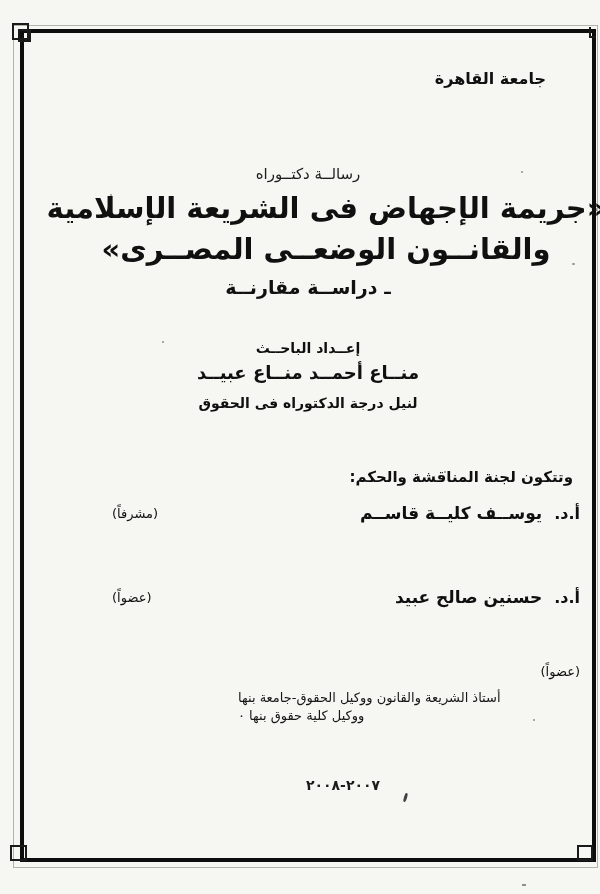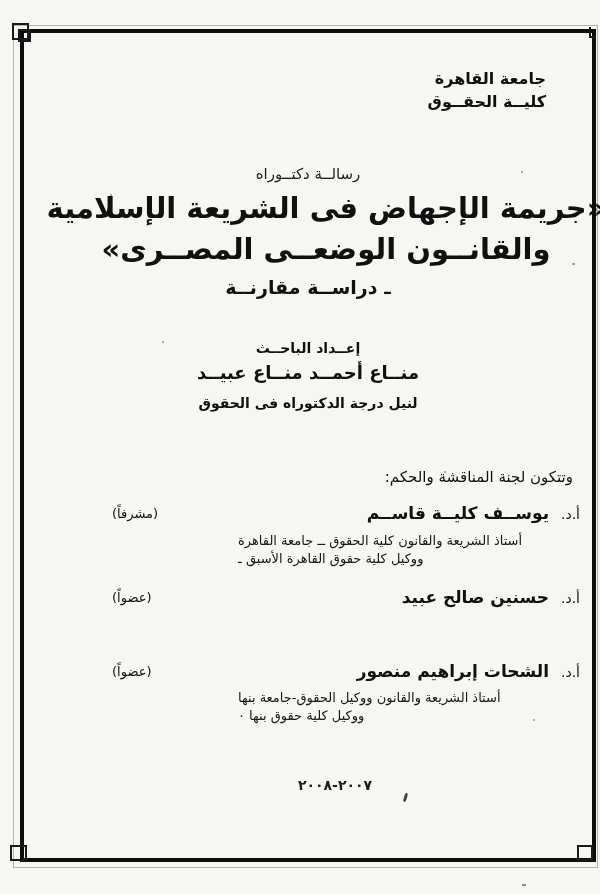--- a/index.html
+++ b/index.html
@@ -27,37 +27,37 @@
   
   .txt{position:absolute;direction:rtl;white-space:nowrap;}
   .center-block{left:10px;width:596px;text-align:center;}
   .univ-header{top:67px;right:54px;text-align:right;font-size:16px;font-weight:bold;line-height:23px;}
   .thesis-type{top:165px;font-size:15px;font-weight:normal;color:#1c1c1c;}
   .title{top:188px;font-size:29px;font-weight:bold;line-height:41px;transform:translateX(18px);letter-spacing:0.5px;}
   .subtitle{top:276px;font-size:19px;font-weight:bold;}
   .prep-label{top:340px;font-size:14px;font-weight:bold;}
   .researcher-name{top:362px;font-size:18px;font-weight:bold;letter-spacing:0.5px;}
   .degree-line{top:395px;font-size:14px;font-weight:bold;}
-  .committee-heading{top:468px;right:27px;text-align:right;font-size:15px;font-weight:normal;}
+  .committee-heading{top:468px;right:27px;text-align:right;font-size:15px;font-weight:bold;}
   .member-row{
     position:absolute;left:0;right:0;display:flex;direction:rtl;
     justify-content:space-between;align-items:flex-start;
     padding:0 20px 0 112px;box-sizing:border-box;
   }
   .m1-row{top:503px;} .m2-row{top:587px;} .m3-row{top:661px;}
   .member-name{font-size:17px;font-weight:bold;white-space:nowrap;}
-  .member-name .prefix{font-size:14px;font-weight:normal;margin-inline-end:6px;}
+  .member-name .prefix{font-size:16px;font-weight:bold;margin-inline-end:6px;}
   .member-role{font-size:13px;font-weight:normal;padding-top:3px;}
   .member-desc{
     position:absolute;left:238px;right:20px;direction:rtl;text-align:left;
     font-size:13px;line-height:18px;white-space:nowrap;color:#161616;
   }
   .m1-desc{top:532px;} .m2-desc{top:614px;} .m3-desc{top:689px;}
   .year{
-    position:absolute;top:777px;left:250px;width:170px;text-align:center;
+    position:absolute;top:777px;left:258px;width:170px;text-align:center;
     direction:rtl;font-size:14px;font-weight:bold;letter-spacing:4px;color:#1b1b1b;
   }
   
   .spk{position:absolute;background:#3a3a3a;border-radius:50%;opacity:.55;}
   .spk-a{left:110px;top:194px;width:2px;height:2px;}
   .spk-b{left:521px;top:171px;width:2px;height:2px;}
   .spk-c{left:572px;top:263px;width:3px;height:2px;}
   .spk-d{left:444px;top:471px;width:2px;height:2px;}
   .spk-e{left:162px;top:341px;width:2px;height:2px;}
   .spk-f{left:533px;top:719px;width:2px;height:2px;}
@@ -75,21 +75,20 @@
   <div class="frame-thin"></div>
   <div class="frame-thick"></div>
   <div class="glitch g-tl1"></div>
   <div class="glitch g-tl2"></div>
   <div class="glitch g-bl"></div>
   <div class="glitch g-br"></div>
   <div class="glitch g-tr"></div>
 
   <div class="txt univ-header">
     <div>جامعة القاهرة</div>
-    <div>كليــة الحقــوق</div>
   </div>
 
   <div class="txt center-block thesis-type">رسالــة دكتــوراه</div>
 
   <div class="txt center-block title">
     <div>«جريمة الإجهاض فى الشريعة الإسلامية</div>
     <div>والقانــون الوضعــى المصــرى»</div>
   </div>
 
   <div class="txt center-block subtitle">ـ دراســة مقارنــة</div>
@@ -100,38 +99,30 @@
 
   <div class="txt committee-heading">وتتكون لجنة المناقشة والحكم:</div>
 
   <div class="member-row m1-row">
     <div class="member-name">
       <span class="prefix">أ.د.</span>
       <span>يوســف كليــة قاســم</span>
     </div>
     <div class="member-role">(مشرفاً)</div>
   </div>
-  <div class="member-desc m1-desc">
-    <div>أستاذ الشريعة والقانون كلية الحقوق ــ جامعة القاهرة</div>
-    <div>ووكيل كلية حقوق القاهرة الأسبق ـ</div>
-  </div>
 
   <div class="member-row m2-row">
     <div class="member-name">
       <span class="prefix">أ.د.</span>
       <span>حسنين صالح عبيد</span>
     </div>
     <div class="member-role">(عضواً)</div>
   </div>
 
   <div class="member-row m3-row">
-    <div class="member-name">
-      <span class="prefix">أ.د.</span>
-      <span>الشحات إبراهيم منصور</span>
-    </div>
     <div class="member-role">(عضواً)</div>
   </div>
   <div class="member-desc m3-desc">
     <div>أستاذ الشريعة والقانون ووكيل الحقوق-جامعة بنها</div>
     <div>ووكيل كلية حقوق بنها ٠</div>
   </div>
 
   <div class="year">٢٠٠٧-٢٠٠٨</div>
 
   <div class="spk spk-a"></div>

